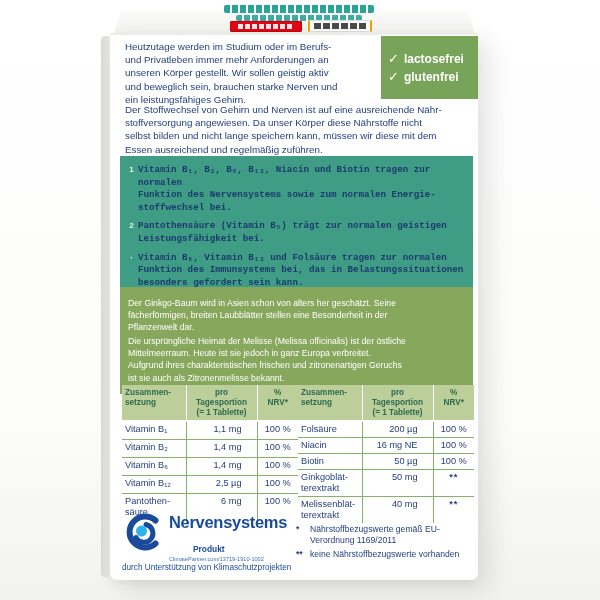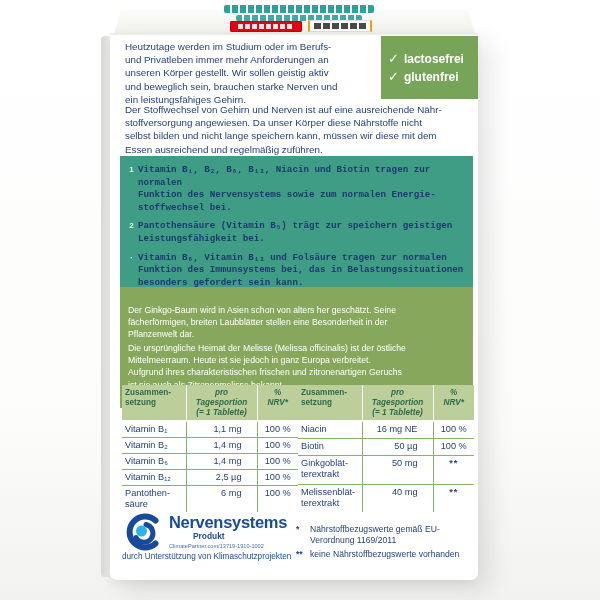--- a/index.html
+++ b/index.html
@@ -48,44 +48,44 @@
   .badge-row .chk{font-size:13px;font-weight:normal;}
 
   .claims{position:absolute;left:10px;top:123px;width:353px;box-sizing:border-box;
     background:#3f9d86;padding:8px 8px 9px 5px;}
   .claim{display:grid;grid-template-columns:13px 1fr;margin-bottom:6px;}
   .claim:last-child{margin-bottom:0;}
   .claim .marker{color:#eaf6ee;font-weight:bold;font-size:8px;line-height:11px;text-align:center;}
   .claim .ctext{color:#1c3a6d;font-weight:bold;font-size:9.2px;line-height:12.6px;font-family:Liberation Mono, monospace;}
 
   .botanical{position:absolute;left:10px;top:254px;width:353px;box-sizing:border-box;
-    background:#87a75d;padding:17px 8px;color:#ffffff;font-size:8.7px;line-height:12.1px;}
+    background:#87a75d;padding:10px 8px;color:#ffffff;font-size:8.7px;line-height:12.1px;}
   .botanical .bp + .bp{margin-top:2px;}
 
   
   .tables{position:absolute;left:12px;top:352px;display:flex;}
   table.ntable{border-collapse:collapse;width:176px;table-layout:fixed;}
   .ntable th{background:#bccf9a;color:#2d6a4e;font-size:8.2px;line-height:9.8px;font-weight:bold;
     padding:3px 2px;vertical-align:top;border-left:1px solid #ffffff;border-bottom:2px solid #ffffff;}
   .ntable th:first-child{border-left:none;text-align:left;padding-left:3px;}
-  .ntable th.hc2,.ntable th.hc3{text-align:center;font-style:italic;}
+  .ntable th.hc2,.ntable th.hc3{text-align:center;}
   .ntable td{color:#26417f;font-size:9.2px;line-height:11px;padding:2px 3px;vertical-align:top;}
   .ntable td + td{border-left:1px solid #86b269;}
   .ntable tr:not(:last-child) td{border-bottom:1px solid #86b269;}
   .ntable col.c1{width:64px;} .ntable col.c2{width:71px;} .ntable col.c3{width:41px;}
   .ntable td.a{text-align:right;padding-right:15px;}
   .ntable td.n{text-align:center;font-weight:normal;}
   .ntable td.stars{font-weight:bold;letter-spacing:1px;}
 
   
   .klima{position:absolute;left:13px;top:479px;width:190px;}
   .klima-row{display:flex;gap:6px;align-items:flex-start;}
   .klima-txt{padding-top:2px;}
   .klima-title{color:#1a4b9a;font-weight:bold;font-size:16.5px;line-height:17px;letter-spacing:-.3px;}
-  .klima-sub{color:#1a4b9a;font-weight:bold;font-size:8.4px;line-height:9px;margin-top:1px;padding-left:24px;}
+  .klima-sub{color:#1a4b9a;font-weight:bold;font-size:8.4px;line-height:9px;margin-top:14px;padding-left:24px;}
   .klima-url{color:#4271ad;font-size:5.6px;line-height:7px;margin-top:2px;}
   .klima-cap{color:#1a4b9a;font-size:8.2px;line-height:9px;margin-left:-1px;white-space:nowrap;}
 
   .footnotes{position:absolute;left:186px;top:491px;width:182px;color:#26417f;font-size:8.6px;line-height:11px;}
   .fn{display:grid;grid-template-columns:14px 1fr;margin-bottom:3px;}
   .fn .fmark{font-weight:bold;}
 </style>
 </head>
 <body>
 
@@ -129,21 +129,21 @@
 
     <div class="claims">
       <div class="claim">
         <span class="marker">1</span>
         <span class="ctext prewrap">Vitamin B₁, B₂, B₆, B₁₂, Niacin und Biotin tragen zur normalen
 Funktion des Nervensystems sowie zum normalen Energie-
 stoffwechsel bei.</span>
       </div>
       <div class="claim">
         <span class="marker">2</span>
-        <span class="ctext prewrap">Pantothensäure (Vitamin B₅) trägt zur speichern geistigen
+        <span class="ctext prewrap">Pantothensäure (Vitamin B₅) trägt zur normalen geistigen
 Leistungsfähigkeit bei.</span>
       </div>
       <div class="claim">
         <span class="marker">·</span>
         <span class="ctext prewrap">Vitamin B₆, Vitamin B₁₂ und Folsäure tragen zur normalen
 Funktion des Immunsystems bei, das in Belastungssituationen
 besonders gefordert sein kann.</span>
       </div>
     </div>
 
@@ -215,20 +215,25 @@
           <tr>
             <th class="prewrap">Zusammen-
 setzung</th>
             <th class="hc2 prewrap">pro Tagesportion
 (= 1 Tablette)</th>
             <th class="hc3 prewrap">%
 NRV*</th>
           </tr>
         </thead>
         <tbody>
+          <tr>
+            <td class="prewrap">Folsäure</td>
+            <td class="a">200 µg</td>
+            <td class="n">100 %</td>
+          </tr>
           <tr>
             <td class="prewrap">Niacin</td>
             <td class="a">16 mg NE</td>
             <td class="n">100 %</td>
           </tr>
           <tr>
             <td class="prewrap">Biotin</td>
             <td class="a">50 µg</td>
             <td class="n">100 %</td>
           </tr>

